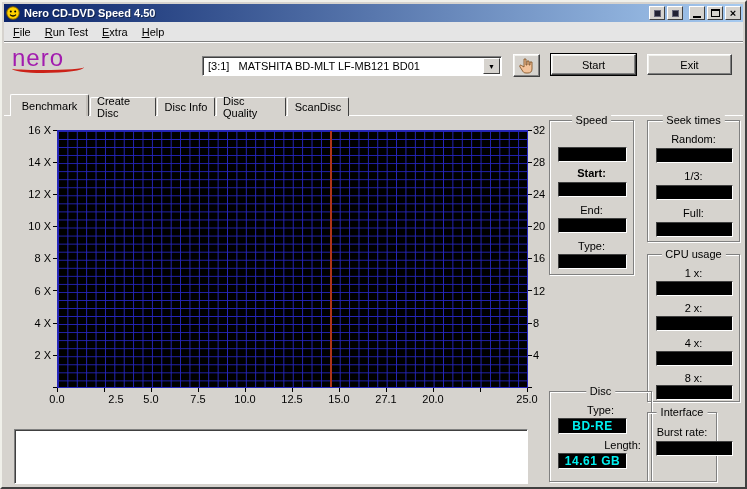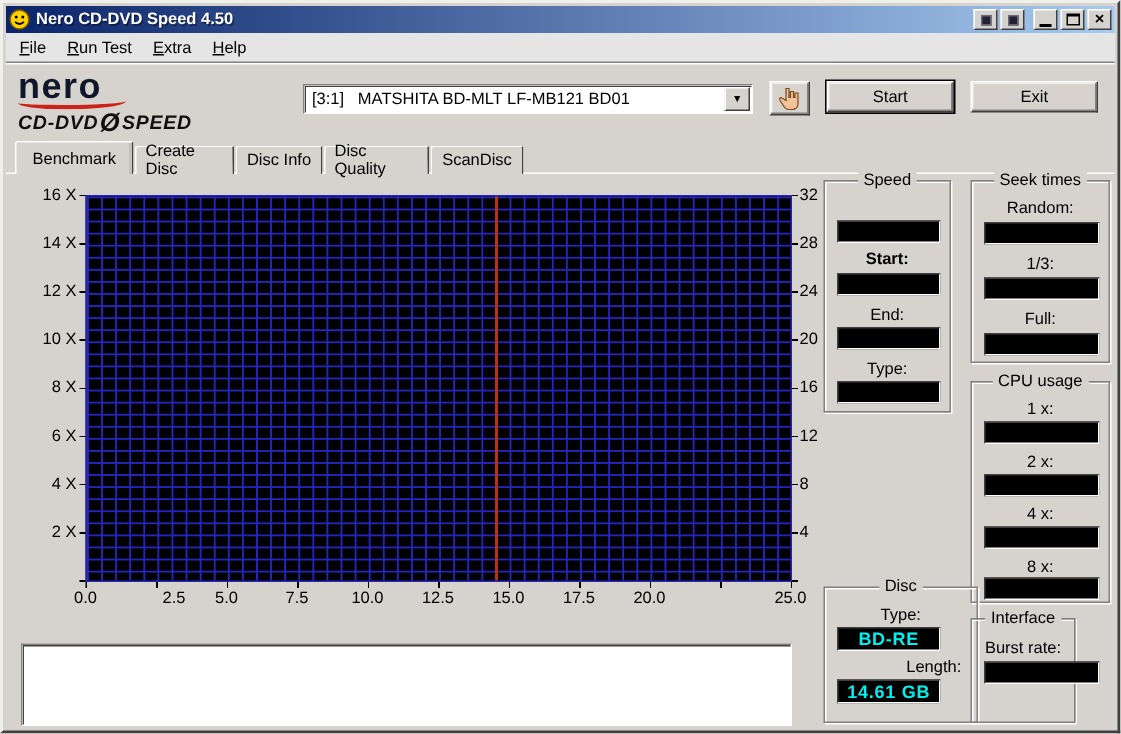--- a/index.html
+++ b/index.html
@@ -32,21 +32,21 @@
   
   .menubar {
     position:absolute; left:2px; top:20px; right:2px; height:20px;
     display:flex; align-items:center; padding-left:2px;
     border-bottom:1px solid #808080; box-shadow:0 1px 0 #ffffff;
     background:#e5e5e5;
   }
   .menu-item { padding:3px 7px; cursor:default; }
   
   .logo { position:absolute; left:10px; top:45px; width:170px; }
-  .logo .brand { font-weight:bold; font-size:24px; letter-spacing:1px; color:#0f172a; line-height:22px; }
+  .logo .brand { font-weight:normal; font-size:24px; letter-spacing:1px; color:#a21caf; line-height:22px; }
   .logo .swoosh { width:72px; height:10px; border-bottom:3px solid #cc2218;
     border-radius:0 0 80% 60%; margin-top:-6px; }
   .logo .line2 { font-weight:bold; font-style:italic; font-size:13px; color:#101010;
     display:flex; align-items:center; margin-top:1px; letter-spacing:0.5px; }
   .logo .osym { font-size:17px; line-height:13px; margin:0 1px; }
   .combo {
     position:absolute; left:200px; top:54px; width:300px; height:20px; background:#fff;
     border-top:1px solid #808080; border-left:1px solid #808080;
     border-right:1px solid #fff; border-bottom:1px solid #fff;
     box-shadow:inset 1px 1px 0 #404040;
@@ -165,25 +165,20 @@
   <div class="menubar">
     <span class="menu-item"><u>F</u><span>ile</span></span>
     <span class="menu-item"><u>R</u><span>un Test</span></span>
     <span class="menu-item"><u>E</u><span>xtra</span></span>
     <span class="menu-item"><u>H</u><span>elp</span></span>
   </div>
 
   <div class="logo">
     <div class="brand">nero</div>
     <div class="swoosh"></div>
-    <div class="line2">
-      <span>CD-DVD</span>
-        <span class="osym">Ø</span>
-        <span>SPEED</span>
-    </div>
   </div>
 
   <div class="combo">
     <span class="combo-text">[3:1]   MATSHITA BD-MLT LF-MB121 BD01</span>
     <span class="combo-arrow">▼</span>
   </div>
 
   <div class="push hand-btn">
     <span style="display:flex;">
       <svg width="18" height="16" viewBox="0 0 18 16">
@@ -241,21 +236,21 @@
   <span class="yrlab" style="left:531px;top:315px;">8</span>
   <span class="yrlab" style="left:531px;top:347px;">4</span>
 
   <span class="xlab" style="left:37px;">0.0</span>
   <span class="xlab" style="left:96px;">2.5</span>
   <span class="xlab" style="left:131px;">5.0</span>
   <span class="xlab" style="left:178px;">7.5</span>
   <span class="xlab" style="left:225px;">10.0</span>
   <span class="xlab" style="left:272px;">12.5</span>
   <span class="xlab" style="left:319px;">15.0</span>
-  <span class="xlab" style="left:366px;">17.5</span>
+  <span class="xlab" style="left:366px;">27.1</span>
   <span class="xlab" style="left:413px;">20.0</span>
   <span class="xlab" style="left:460px;margin-top:48px;">22.5</span>
   <span class="xlab" style="left:507px;">25.0</span>
 
   <div class="result-box"></div>
 
   <div class="group" style="left:547px;top:118px;width:85px;height:155px;">
     <span class="group-title">Speed</span>
     <div class="gfield" style="left:8px;top:26px;width:69px;"></div>
     <span class="glabel" style="top:46px;font-weight:bold;">Start:</span>

